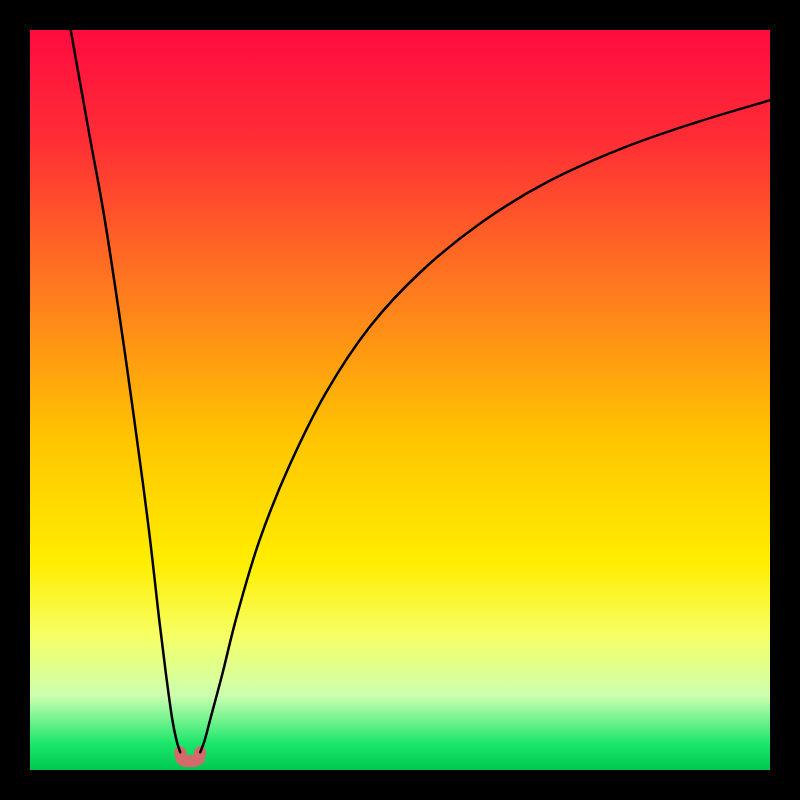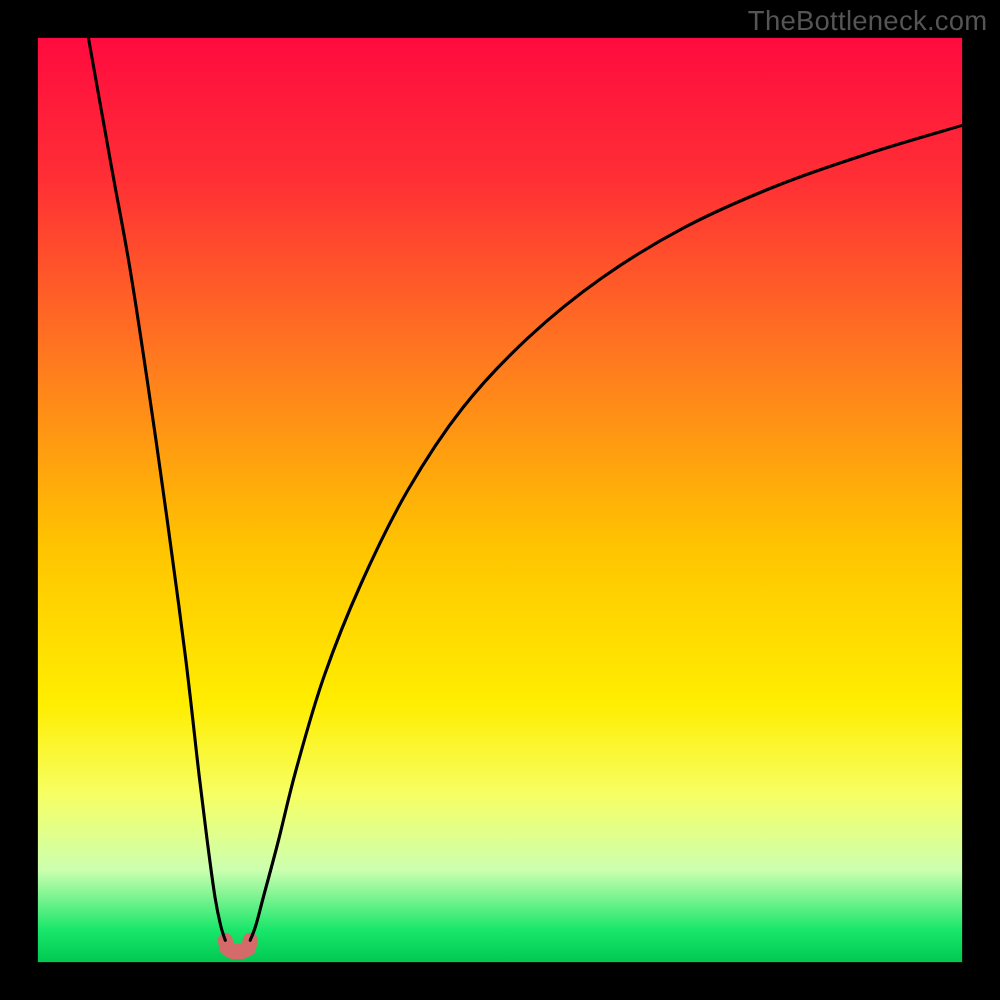--- a/index.html
+++ b/index.html
@@ -58,14 +58,13 @@
             <stop offset="96.5%" stop-color="#19e66a"></stop>
             <stop offset="100%" stop-color="#00c851"></stop>
           </linearGradient>
       </defs>
       <rect id="bg-rect" x="0" y="0" width="740" height="740" fill="url(#bg-grad)"></rect>
       <path id="valley-path" fill="none" stroke-linecap="round" stroke-linejoin="round" d="M 150.22 722.24 L 151.7 728.9 L 155.4 731.12 L 164.28 731.12 L 168.72 728.9 L 170.20000000000002 722.24" stroke="#d46a6a" stroke-width="12"></path>
       <path id="curve-left" fill="none" stroke-linecap="round" d="M 40.7 0 C 44.03 18.648000000000003 53.206 70.30000000000003 59.2 103.60000000000002 C 65.194 136.90000000000003 68.672 153.032 74 185 C 79.328 216.968 83.472 245.236 88.8 281.2 C 94.128 317.164 98.272 346.172 103.60000000000001 384.8 C 108.92800000000001 423.428 113.73800000000001 458.50399999999996 118.4 495.79999999999995 C 123.062 533.096 126.17 564.028 129.5 592 C 132.83 619.972 134.6356 633.884 136.9 651.2 C 139.1644 668.5160000000001 140.3484 677.5440000000001 142.08 688.2 C 143.81160000000003 698.856 145.0548 704.2728 146.52 710.4 C 147.98520000000002 716.5272 149.554 720.1088 150.22 722.24" stroke="#000000" stroke-width="2.5"></path>
       <path id="curve-right" fill="none" stroke-linecap="round" d="M 170.20000000000002 722.24 C 170.99920000000003 720.1088 172.7752 716.5272 174.64000000000001 710.4 C 176.50480000000002 704.2728 177.3632 700.1880000000001 180.56 688.2 C 183.7568 676.212 187.6048 662.448 192.4 643.8 C 197.1952 625.1519999999999 200.54000000000002 608.576 207.20000000000002 584.6 C 213.86 560.624 220.07600000000002 537.24 229.4 510.6 C 238.724 483.96000000000004 247.012 463.24 259 436.6 C 270.988 409.96000000000004 281.348 387.90799999999996 296 362.59999999999997 C 310.652 337.292 323.084 317.978 340.40000000000003 296 C 357.71600000000007 274.022 372.22 259.14799999999997 392.20000000000005 240.49999999999994 C 412.18000000000006 221.85199999999995 428.756 208.384 451.4 192.39999999999998 C 474.044 176.41599999999997 492.692 165.01999999999992 518 151.69999999999993 C 543.308 138.37999999999994 565.36 129.05599999999995 592 118.39999999999998 C 618.64 107.74399999999999 639.36 101.158 666 92.5 C 692.64 83.842 726.68 74.29599999999996 740 70.29999999999995" stroke="#000000" stroke-width="2.5"></path>
     </svg>
   </div>
-  <div class="watermark">TheBottleneck.com</div>
 </div>
 
 </body></html>

